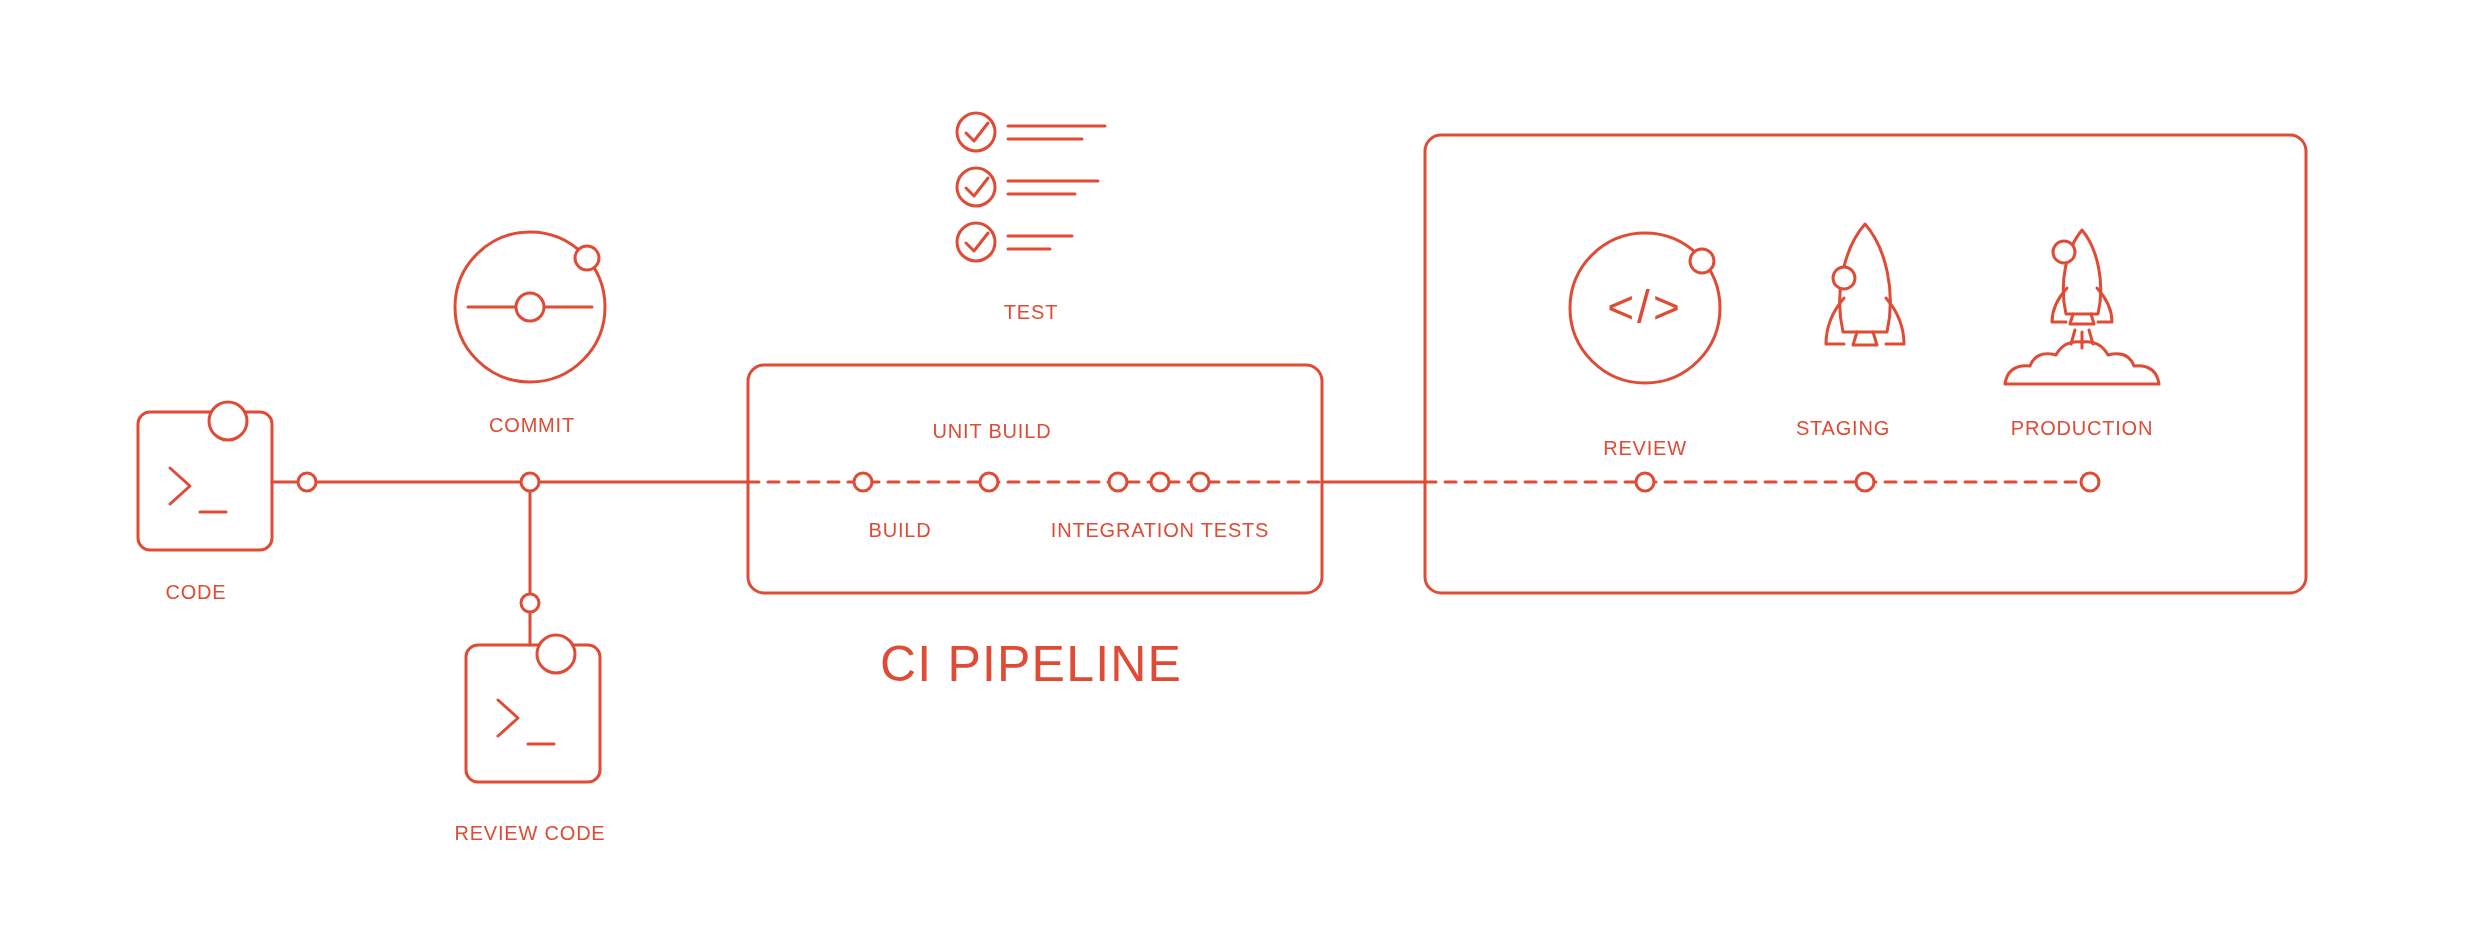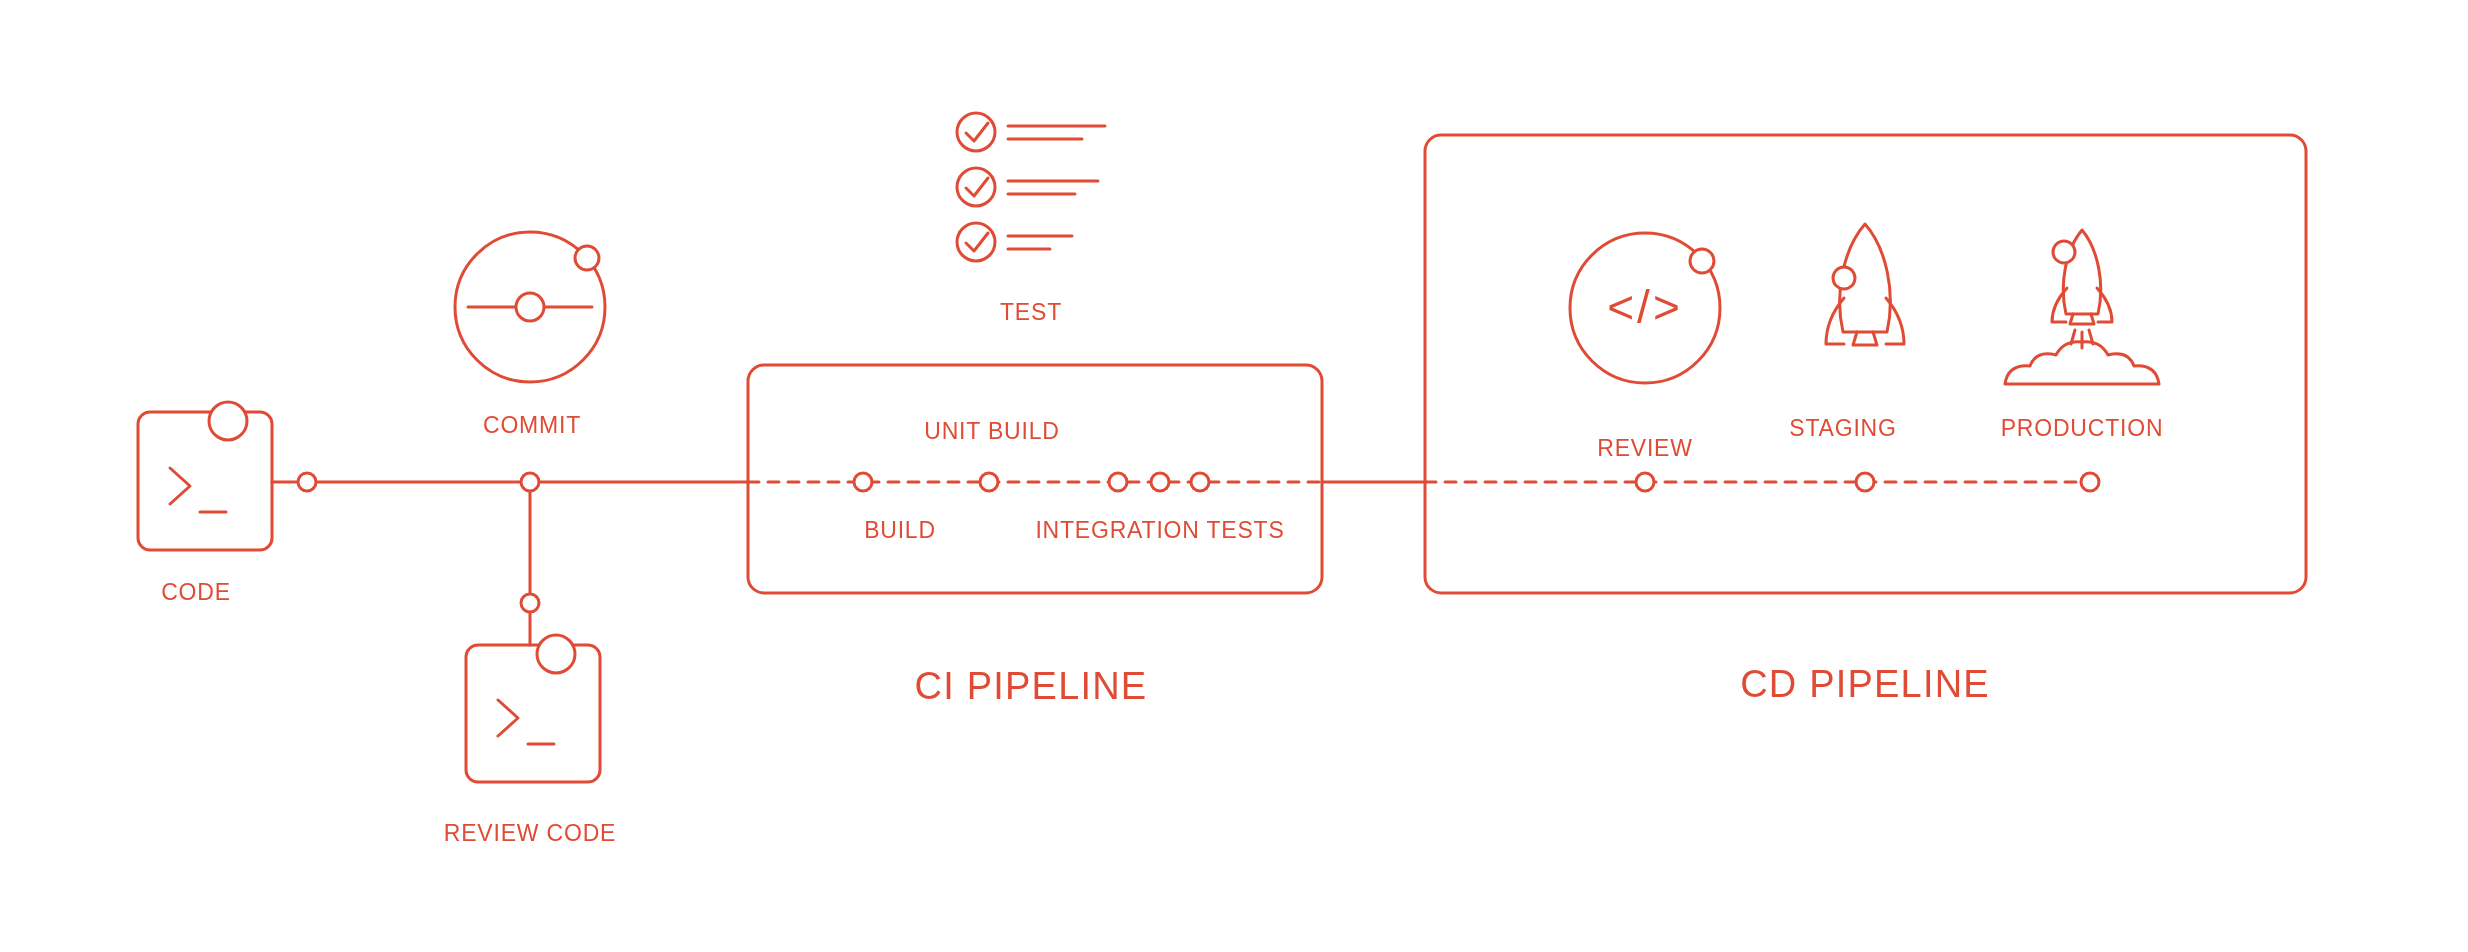--- a/index.html
+++ b/index.html
@@ -13,35 +13,34 @@
     height:952px;
     background:var(--bg);
     color:var(--accent);
     font-family:"Liberation Sans", sans-serif;
     overflow:hidden;
   }
   .diagram{position:absolute;left:0;top:0;}
   .lbl{
     position:absolute;
     transform:translate(-50%,-50%);
-    font-size:23px;
+    font-size:20px;
     font-weight:500;
     letter-spacing:0.8px;
     white-space:nowrap;
     color:var(--accent);
   }
   .title{
     position:absolute;
     transform:translate(-50%,-50%);
-    font-size:38px;
+    font-size:50px;
     font-weight:500;
     letter-spacing:1.2px;
     white-space:nowrap;
     color:var(--accent);
-    margin-top:22px;
   }
   .glyph{
     position:absolute;
     transform:translate(-50%,-50%);
     font-size:46px;
     font-weight:500;
     letter-spacing:3px;
     white-space:nowrap;
     color:var(--accent);
   }
@@ -153,15 +152,14 @@
   <div class="lbl" style="left:1031px;top:312px;">TEST</div>
   <div class="lbl" style="left:992px;top:431px;">UNIT BUILD</div>
   <div class="lbl" style="left:900px;top:530px;">BUILD</div>
   <div class="lbl" style="left:1160px;top:530px;">INTEGRATION TESTS</div>
   <div class="title" style="left:1031px;top:664px;">CI PIPELINE</div>
 
   <div class="glyph" style="left:1645px;top:307px;">&lt;/&gt;</div>
   <div class="lbl" style="left:1645px;top:448px;text-align:right;">REVIEW</div>
   <div class="lbl" style="left:1801px;top:428px;margin-left:42px;">STAGING</div>
   <div class="lbl" style="left:2082px;top:428px;">PRODUCTION</div>
-  <div class="title" style="left:1865px;top:662px;">CD PIPELINE</div>
 
 </div>
 
 </body></html>

